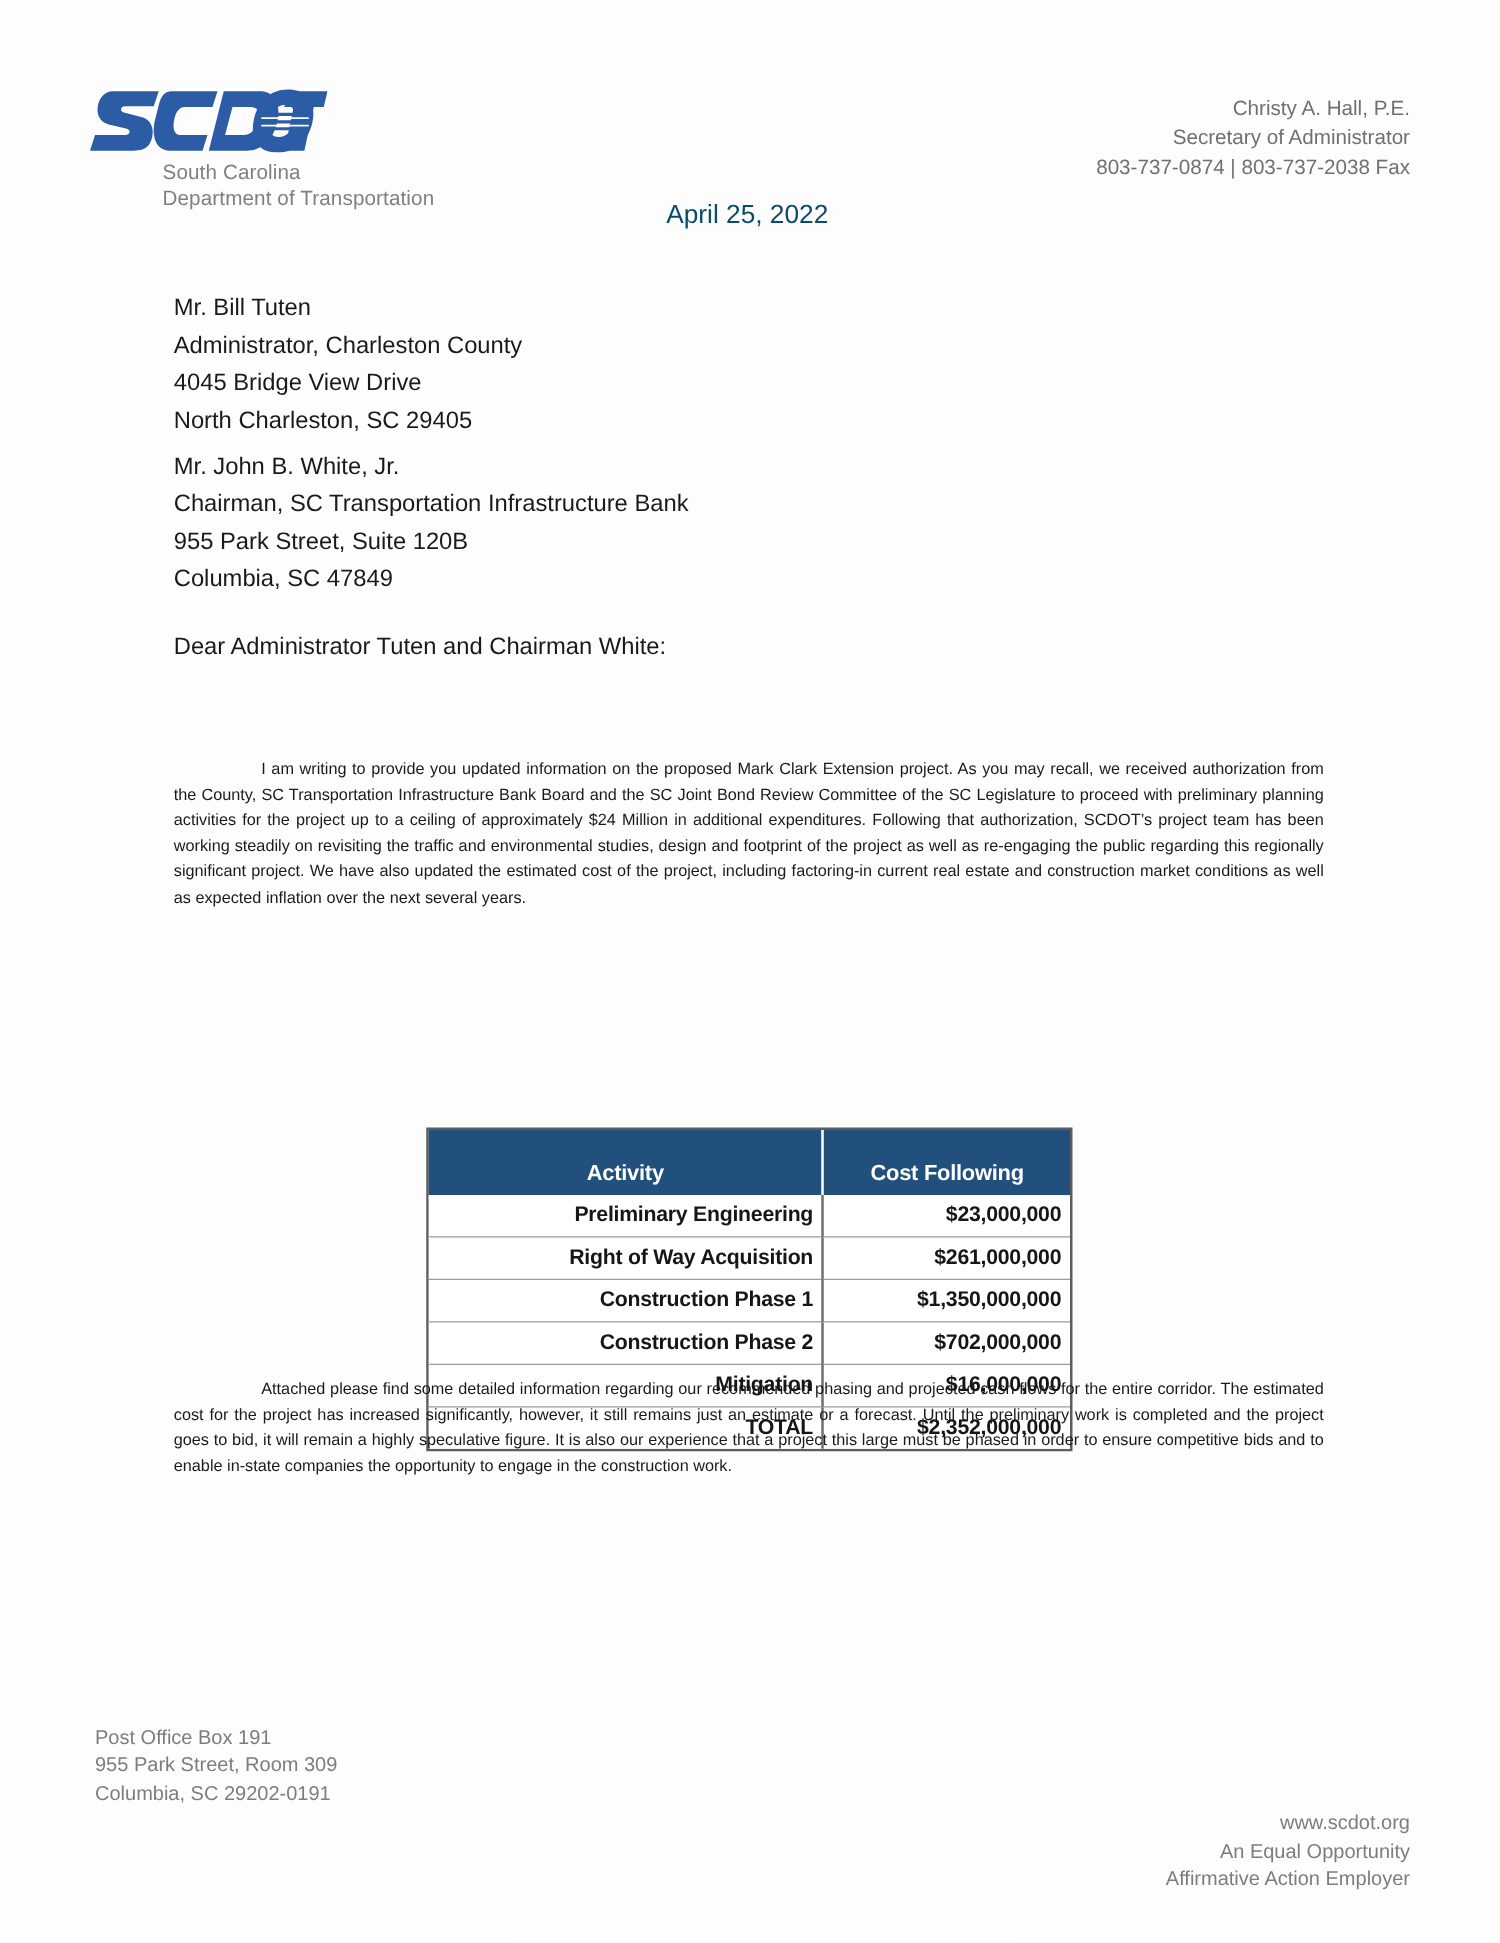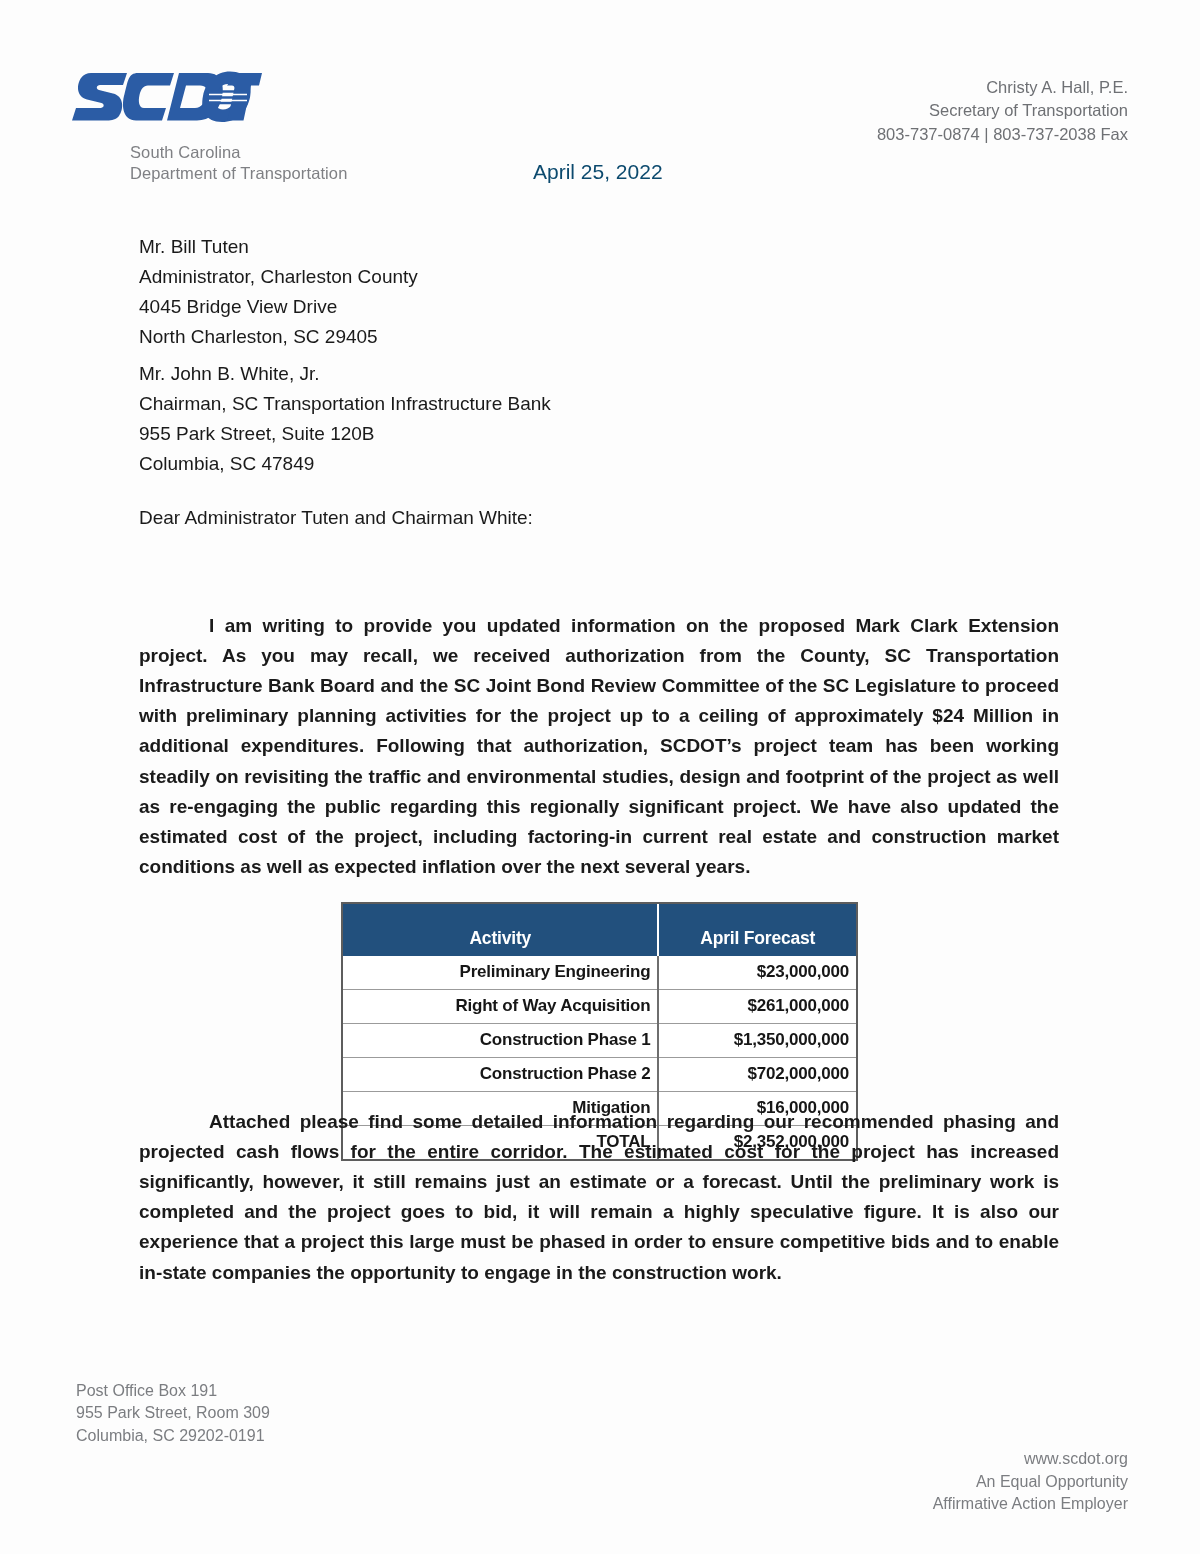--- a/index.html
+++ b/index.html
@@ -27,21 +27,21 @@
     justify-content: space-between;
     align-items: flex-start;
   }
   .logo-block {
     width: 320px;
   }
   .logo-mark {
     display: block;
   }
   .logo-sub {
-    margin-top: 20px;
+    margin-top: 6px;
     margin-left: 58px;
     font-size: 16.5px;
     line-height: 1.28;
     color: #7f8084;
     letter-spacing: 0.1px;
   }
   .contact-block {
     text-align: right;
     font-size: 16.5px;
     line-height: 1.42;
@@ -75,26 +75,25 @@
     left: 139px;
     font-size: 19px;
     color: #1a1a1a;
   }
 
   
   .body-p {
     position: absolute;
     left: 139px;
     width: 920px;
-    font-size: 19px;
+    font-size: 13px;
     line-height: 1.585;
     text-align: justify;
     text-indent: 70px;
     color: #1a1a1a;
-    font-weight: bold;
   }
   .body-p-1 { top: 592px; }
   .body-p-2 { top: 1088px; }
 
   
   .cost-table-wrap {
     position: absolute;
     top: 902px;
     left: 341px;
     width: 513px;
@@ -202,21 +201,21 @@
         </g>
       </svg>
       <div class="logo-sub">
         <div>South Carolina</div>
         <div>Department of Transportation</div>
       </div>
     </div>
 
     <div class="contact-block">
       <div>Christy A. Hall, P.E.</div>
-      <div>Secretary of Transportation</div>
+      <div>Secretary of Administrator</div>
       <div>803-737-0874 | 803-737-2038 Fax</div>
     </div>
   </div>
 
   <div class="date-line">April 25, 2022</div>
 
   <div class="addr addr-1">
     <div>Mr. Bill Tuten</div>
     <div>Administrator, Charleston County</div>
     <div>4045 Bridge View Drive</div>
@@ -236,21 +235,21 @@
 
   <div class="cost-table-wrap">
     <table class="cost-table">
       <colgroup>
         <col class="col-w-activity">
         <col class="col-w-cost">
       </colgroup>
       <thead>
         <tr>
           <th class="th-activity">Activity</th>
-          <th>April Forecast</th>
+          <th>Cost Following</th>
         </tr>
       </thead>
       <tbody>
         <tr>
           <td class="col-activity">Preliminary Engineering</td>
           <td>$23,000,000</td>
         </tr>
         <tr>
           <td class="col-activity">Right of Way Acquisition</td>
           <td>$261,000,000</td>

